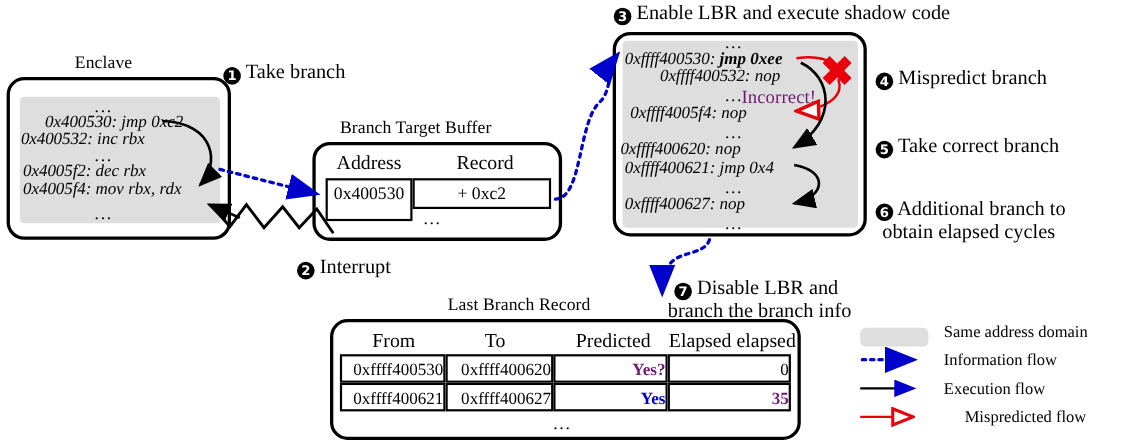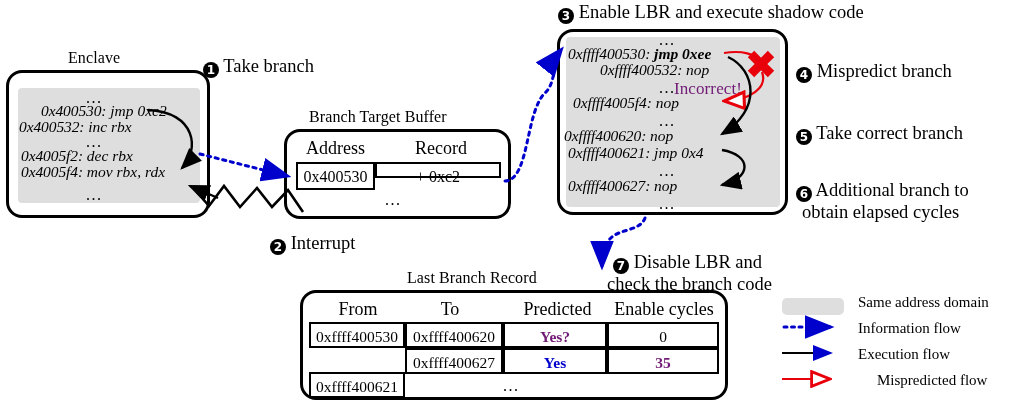--- a/index.html
+++ b/index.html
@@ -96,21 +96,21 @@
     position: absolute;
     font-size: 18px;
     white-space: nowrap;
     text-align: center;
   }
   .lbr-cell {
     position: absolute;
     border: 2px solid #000;
     box-sizing: border-box;
     font-size: 15.5px;
-    text-align: center;
+    text-align: right;
     background: #fff;
     line-height: 26px;
     white-space: nowrap;
   }
   .bold { font-weight: bold; }
   .red { color: #701a75; }
   .blue { color: #0000cc; }
 
   
   .legend-text {
@@ -145,22 +145,22 @@
   <div class="code" style="left:19px; top:119px;"><span class="addr">0x400532:</span> <span>inc rbx</span></div>
   <div class="dots" style="left:86px; top:133px;">...</div>
   <div class="code" style="left:21px; top:148px;"><span class="addr">0x4005f2:</span> <span>dec rbx</span></div>
   <div class="code" style="left:21px; top:164px;"><span class="addr">0x4005f4:</span> <span>mov rbx, rdx</span></div>
   <div class="dots" style="left:86px; top:186px;">...</div>
 
   <div class="title" style="left:309px; top:108px;">Branch Target Buffer</div>
   <div class="roundbox" style="left:284px; top:129px; width:227px; height:90px;"></div>
   <div class="btb-head" style="left:306px; top:138px;">Address</div>
   <div class="btb-head" style="left:415px; top:138px;">Record</div>
-  <div class="btb-cell" style="left:296px; top:162px; width:79px; height:28px;">0x400530</div>
-  <div class="btb-cell" style="left:375px; top:162px; width:126px; height:16px;">+ 0xc2</div>
+  <div class="btb-cell" style="left:296px; top:162px; width:79px; height:39px;">0x400530</div>
+  <div class="btb-cell" style="left:375px; top:162px; width:126px; height:28px;">+ 0xc2</div>
   <div class="dots" style="left:385px; top:191px;">...</div>
 
   <div class="roundbox" style="left:557px; top:29px; width:231px; height:186px;"></div>
   <div class="shade" style="left:566px; top:37px; width:214px; height:170px;"></div>
 
   <div class="dots" style="left:659px; top:31px;">...</div>
   <div class="code" style="left:568px; top:46px;"><span class="addr">0xffff400530:</span> <span><span style="font-weight:bold">jmp 0xee</span></span></div>
   <div class="code" style="left:600px; top:62px;"><span class="addr">0xffff400532:</span> <span>nop</span></div>
   <div class="dots" style="left:659px; top:79px;">...</div>
   <div class="code" style="left:573px; top:95px;"><span class="addr">0xffff4005f4:</span> <span>nop</span></div>
@@ -172,28 +172,28 @@
   <div class="dots" style="left:659px; top:195px;">...</div>
 
   <div class="title red" style="left:674px; top:79px; font-size:17px; font-style:normal;">Incorrect!</div>
 
   <div class="title" style="left:407px; top:269px;">Last Branch Record</div>
   <div class="roundbox" style="left:300px; top:290px; width:428px; height:110px;"></div>
 
   <div class="lbr-head" style="left:318px; top:299px; width:80px;">From</div>
   <div class="lbr-head" style="left:410px; top:299px; width:80px;">To</div>
   <div class="lbr-head" style="left:505px; top:299px; width:105px;">Predicted</div>
-  <div class="lbr-head" style="left:608px; top:299px; width:112px;">Enable cycles</div>
+  <div class="lbr-head" style="left:608px; top:299px; width:112px;">Elapsed elapsed</div>
 
   <div class="lbr-cell" style="left:309px; top:322px; width:96px; height:26px;">0xffff400530</div>
   <div class="lbr-cell" style="left:405px; top:322px; width:98px; height:26px;">0xffff400620</div>
   <div class="lbr-cell bold red" style="left:503px; top:322px; width:104px; height:26px;">Yes?</div>
   <div class="lbr-cell" style="left:607px; top:322px; width:112px; height:26px;">0</div>
 
-  <div class="lbr-cell" style="left:309px; top:348px; width:96px; height:26px;margin-top:24px;">0xffff400621</div>
+  <div class="lbr-cell" style="left:309px; top:348px; width:96px; height:26px;">0xffff400621</div>
   <div class="lbr-cell" style="left:405px; top:348px; width:98px; height:26px;">0xffff400627</div>
   <div class="lbr-cell bold blue" style="left:503px; top:348px; width:104px; height:26px;">Yes</div>
   <div class="lbr-cell bold red" style="left:607px; top:348px; width:112px; height:26px;">35</div>
 
   <div class="dots" style="left:503px; top:377px;">...</div>
 
   <div class="steplabel" style="left:203px; top:56px;">
     <span class="num">1</span>
     <span>Take branch</span><br>
   </div>
@@ -220,21 +220,21 @@
 
   <div class="steplabel" style="left:796px; top:180px;">
     <span class="num">6</span>
     <span>Additional branch to</span><br>
     <span style="margin-left:6px">obtain elapsed cycles</span>
   </div>
 
   <div class="steplabel" style="left:613px; top:252px;">
     <span class="num">7</span>
     <span>Disable LBR and</span><br>
-    <span style="margin-left:-6px">check the branch code</span>
+    <span style="margin-left:-6px">branch the branch info</span>
   </div>
 
   <div class="legend-swatch" style="left:782px; top:298px; width:62px; height:17px;"></div>
   <div class="legend-text" style="left:858px; top:294px;">Same address domain</div>
   <div class="legend-text" style="left:858px; top:320px;">Information flow</div>
   <div class="legend-text" style="left:858px; top:346px;">Execution flow</div>
   <div class="legend-text" style="left:877px; top:372px;">Mispredicted flow</div>
 
   <svg class="overlay" viewBox="0 0 1031 406">
     <defs>

